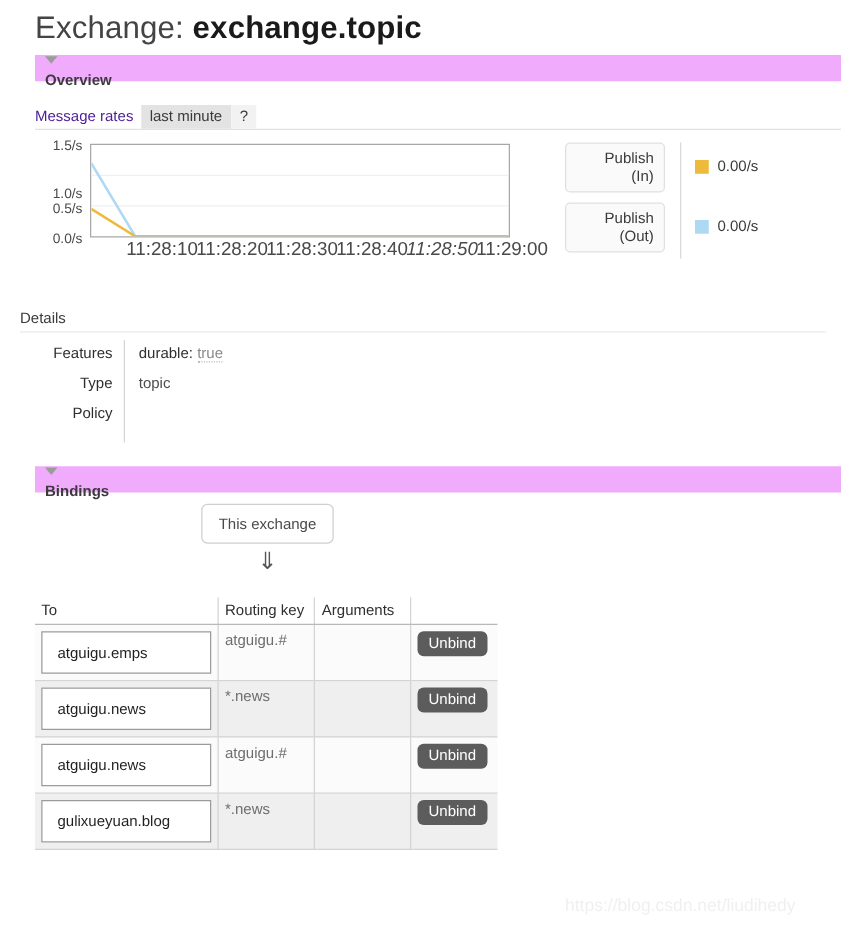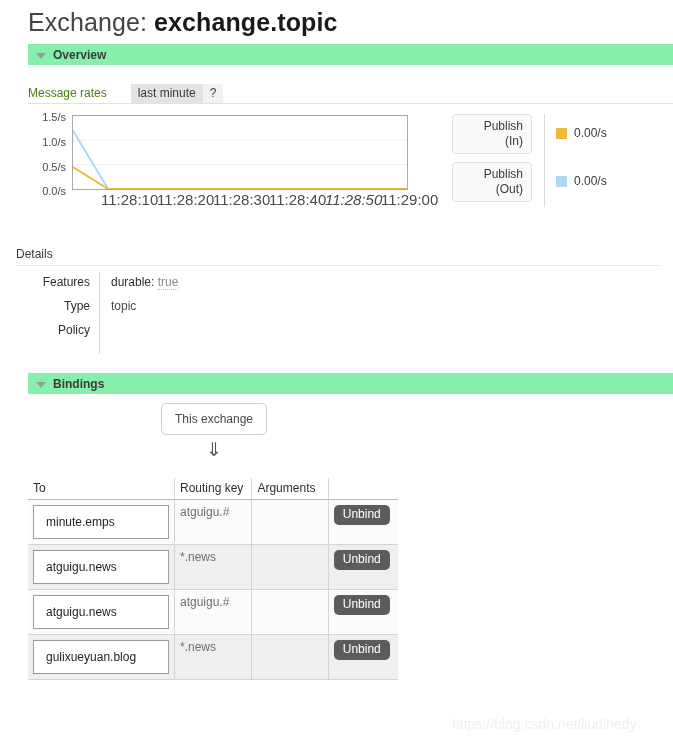--- a/index.html
+++ b/index.html
@@ -33,25 +33,25 @@
     color: #1a1a1a;
     font-weight: 700;
   }
 
   
   .section-bar {
     position: absolute;
     left: 28px;
     width: 645px;
     height: 21px;
-    background: #86efac;
+    background: #f0abfc;
     display: flex;
-    align-items: center;
     gap: 7px;
     padding-left: 8px;
+    flex-direction: column;
   }
   .tri {
     width: 0; height: 0;
     border-left: 5px solid transparent;
     border-right: 5px solid transparent;
     border-top: 6px solid #9b9b9b;
     display: inline-block;
     position: relative;
     top: 1px;
   }
@@ -68,22 +68,22 @@
     top: 84px;
     width: 645px;
     height: 20px;
     border-bottom: 1px solid #e2e2e2;
     display: flex;
     align-items: flex-end;
     gap: 0;
   }
   #rates-label {
     font-size: 12px;
-    color: #4d7c0f;
-    padding: 1px 24px 3px 0;
+    color: #4c1d95;
+    padding: 1px 6px 3px 0;
   }
   .rate-tab {
     font-size: 12px;
     color: #3a3a3a;
     padding: 2px 7px 3px 7px;
     line-height: 14px;
   }
   .rate-tab.active { background: #e3e3e3; }
   .rate-tab.help   { background: #f2f2f2; }
 
@@ -336,21 +336,21 @@
 
 <div id="rates-bar">
   <span id="rates-label">Message rates</span>
   <span class="rate-tab active">last minute</span>
   <span class="rate-tab help">?</span>
 </div>
 
 <div id="chart-wrap">
   <div id="y-axis">
     <span class="y-tick" style="top:0px;">1.5/s</span>
-    <span class="y-tick" style="top:25px;">1.0/s</span>
+    <span class="y-tick" style="top:38px;">1.0/s</span>
     <span class="y-tick" style="top:50px;">0.5/s</span>
     <span class="y-tick" style="top:74px;">0.0/s</span>
   </div>
 
   <div id="plot">
     <svg width="334" height="73" viewBox="0 0 334 73">
 
       <line x1="0" y1="24.3" x2="334" y2="24.3" stroke="#f0f0f0" stroke-width="1"></line>
       <line x1="0" y1="48.6" x2="334" y2="48.6" stroke="#f0f0f0" stroke-width="1"></line>
 
@@ -425,21 +425,21 @@
     <tr>
       <th class="col-to">To</th>
       <th class="col-rk">Routing key</th>
       <th class="col-args">Arguments</th>
       <th class="col-act"></th>
     </tr>
   </thead>
   <tbody id="bind-body">
       <tr class="even">
         <td class="col-to">
-          <span class="queue-box">minute.emps</span>
+          <span class="queue-box">atguigu.emps</span>
         </td>
         <td class="col-rk"><span class="rk-text">atguigu.#</span></td>
         <td class="col-args"></td>
         <td class="col-act"><button class="unbind-btn">Unbind</button></td>
       </tr>
       <tr class="odd">
         <td class="col-to">
           <span class="queue-box">atguigu.news</span>
         </td>
         <td class="col-rk"><span class="rk-text">*.news</span></td>

